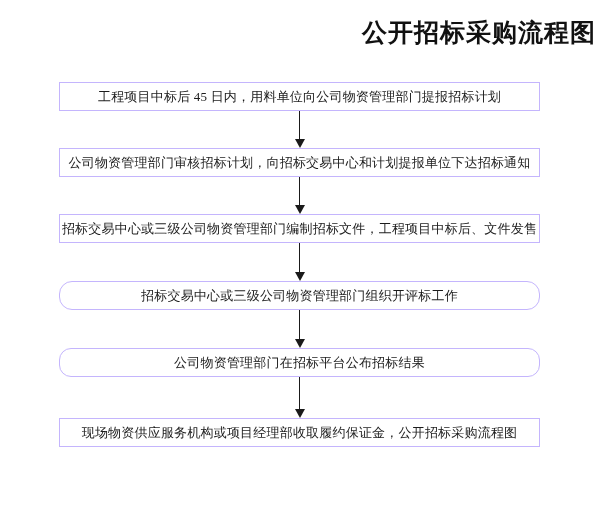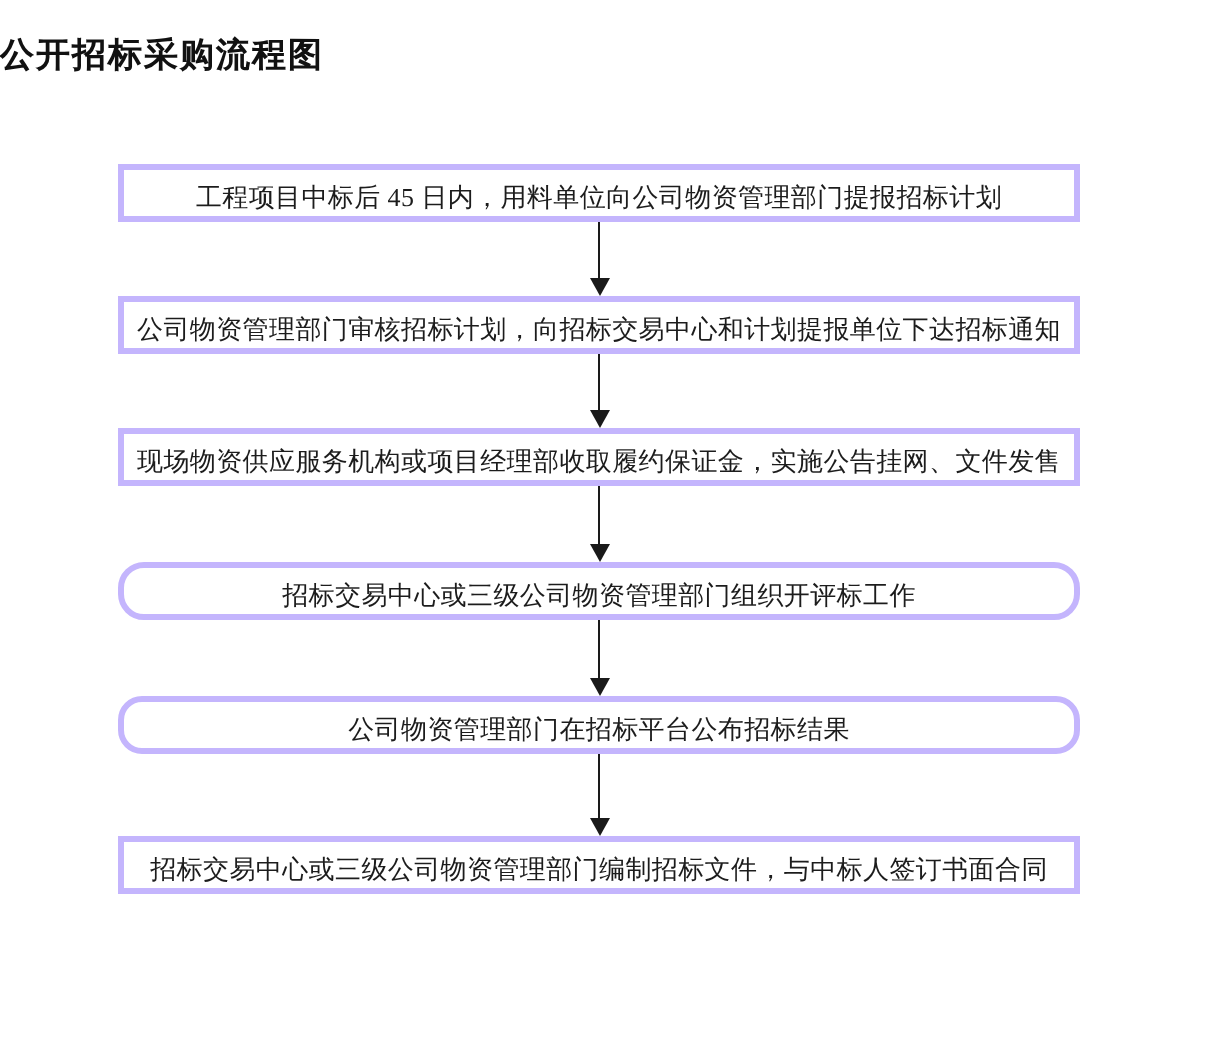--- a/index.html
+++ b/index.html
@@ -14,36 +14,36 @@
     background: #ffffff;
     font-family: "Liberation Serif", "DejaVu Serif", serif;
     overflow: hidden;
   }
   .title {
     position: absolute;
     top: 16px;
     left: 0;
     width: 596px;
     margin: 0;
-    text-align: left;
-    font-size: 17px;
+    text-align: right;
+    font-size: 25px;
     font-weight: bold;
     color: #111111;
     letter-spacing: 1px;
   }
   .flow-box {
     position: absolute;
     left: 59px;
     width: 481px;
     height: 29px;
     box-sizing: border-box;
-    border: 3px solid #c4b5fd;
+    border: 1px solid #c4b5fd;
     background: #ffffff;
     display: flex;
-    align-items: flex-end;
+    align-items: center;
     justify-content: center;
   }
   .flow-box span {
     font-size: 13px;
     color: #1c1c1c;
     white-space: nowrap;
     letter-spacing: 0.2px;
   }
   .connector {
     position: absolute;
@@ -97,21 +97,21 @@
   <div class="flow-box" id="box2">
     <span>公司物资管理部门审核招标计划，向招标交易中心和计划提报单位下达招标通知</span>
   </div>
 
   <div class="connector" id="conn2">
     <div class="line"></div>
     <div class="head"></div>
   </div>
 
   <div class="flow-box" id="box3">
-    <span>现场物资供应服务机构或项目经理部收取履约保证金，实施公告挂网、文件发售</span>
+    <span>招标交易中心或三级公司物资管理部门编制招标文件，工程项目中标后、文件发售</span>
   </div>
 
   <div class="connector" id="conn3">
     <div class="line"></div>
     <div class="head"></div>
   </div>
 
   <div class="flow-box" id="box4">
     <span>招标交易中心或三级公司物资管理部门组织开评标工作</span>
   </div>
@@ -124,16 +124,16 @@
   <div class="flow-box" id="box5">
     <span>公司物资管理部门在招标平台公布招标结果</span>
   </div>
 
   <div class="connector" id="conn5">
     <div class="line"></div>
     <div class="head"></div>
   </div>
 
   <div class="flow-box" id="box6">
-    <span>招标交易中心或三级公司物资管理部门编制招标文件，与中标人签订书面合同</span>
+    <span>现场物资供应服务机构或项目经理部收取履约保证金，公开招标采购流程图</span>
   </div>
 
 </div>
 
 </body></html>

